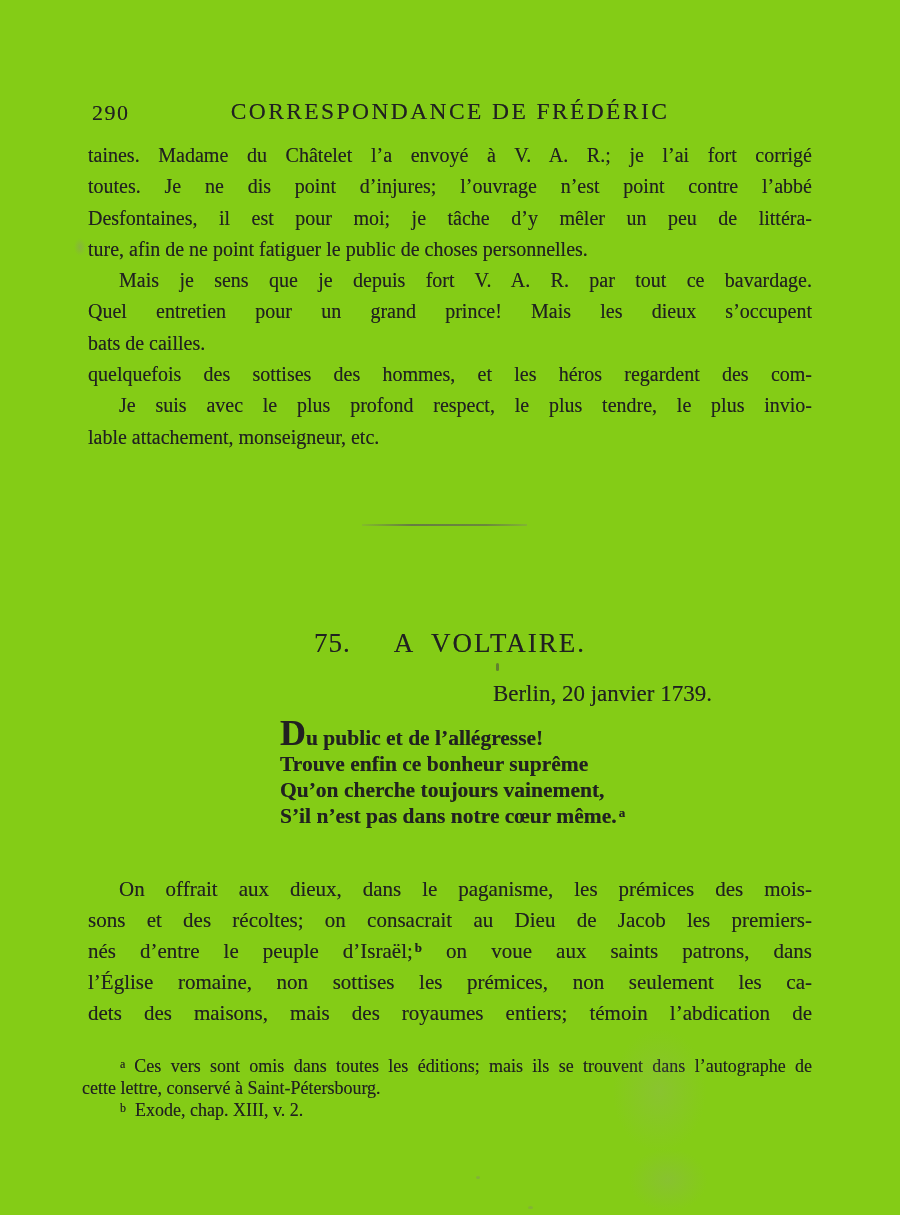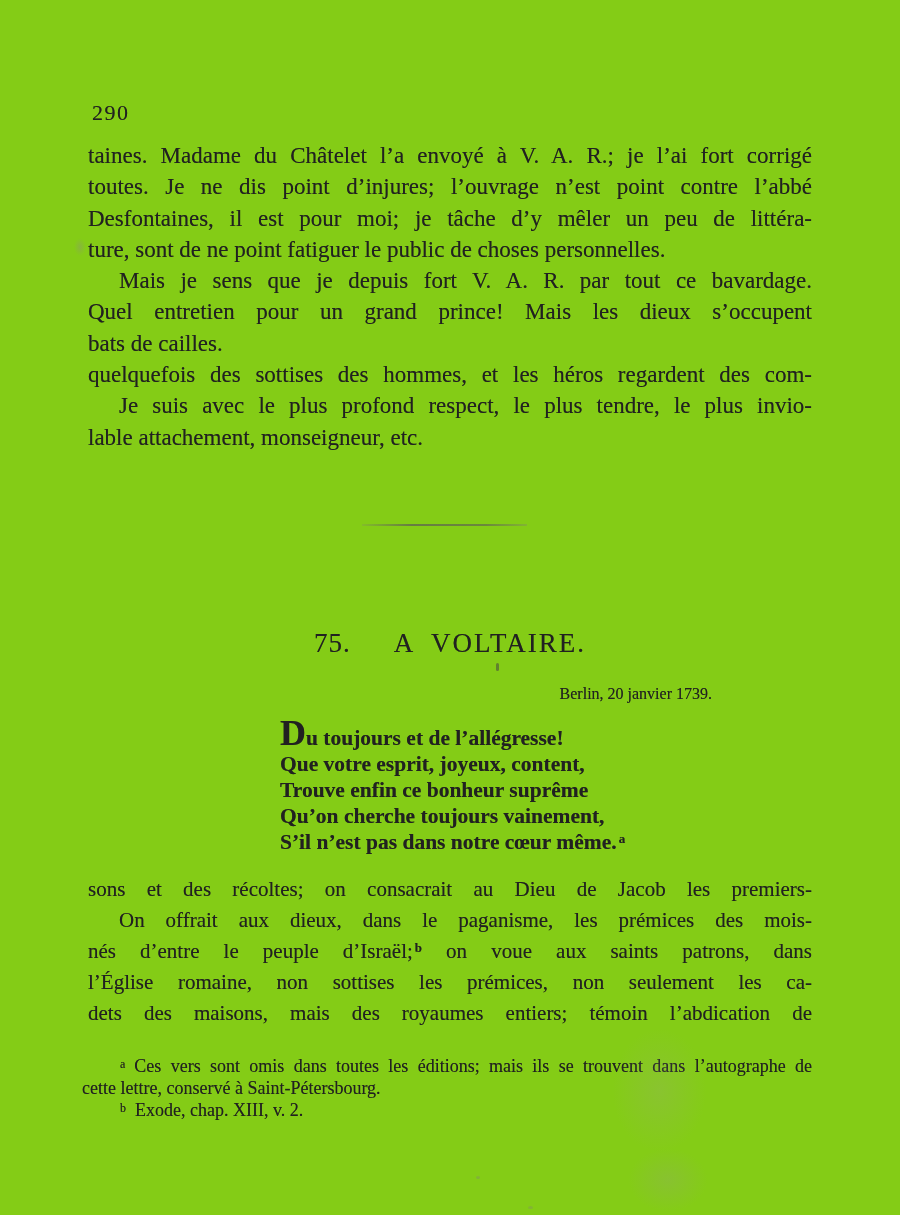--- a/index.html
+++ b/index.html
@@ -22,21 +22,21 @@
     letter-spacing: 2.4px; white-space: nowrap;
   }
   .page-num {
     position: absolute; left: 4px; top: 2px;
     font-size: 22px; letter-spacing: 1.5px;
   }
 
   
   .body-1 {
     position: absolute; left: 88px; top: 140px; width: 724px;
-    font-size: 23px; line-height: 31.3px;
+    font-size: 20px; line-height: 31.3px;
   }
   .body-2 {
     position: absolute; left: 88px; top: 874px; width: 724px;
     font-size: 21px; line-height: 31px;
   }
   .line { text-align: justify; text-align-last: justify; }
   .line.last { text-align: left; text-align-last: left; }
   .ind { text-indent: 31px; }
 
   
@@ -51,21 +51,21 @@
   .heading {
     position: absolute; left: 88px; top: 627px; width: 724px;
     text-align: center; font-size: 27px; line-height: 32px;
     letter-spacing: 2px; white-space: nowrap;
   }
   .heading .num { margin-right: 43px; letter-spacing: 1px; }
   .heading .title { word-spacing: 9px; }
 
   .dateline {
     position: absolute; left: 88px; top: 683px; width: 624px;
-    text-align: right; font-size: 16px; line-height: 22px; white-space: nowrap;
+    text-align: right; font-size: 23px; line-height: 22px; white-space: nowrap;
   }
 
   
   .poem {
     position: absolute; left: 280px; top: 720px;
     font-size: 21.5px; line-height: 26px; font-weight: bold; white-space: nowrap;
   }
   .drop-cap { font-size: 36px; line-height: 26px; }
 
   sup.ref {
@@ -96,56 +96,56 @@
   .speck-1 { left: 476px; top: 1176px; width: 4px; height: 3px; background: rgba(130,130,122,0.35); border-radius: 50%; }
   .speck-2 { left: 528px; top: 1206px; width: 5px; height: 3px; background: rgba(130,130,122,0.30); border-radius: 50%; }
 </style>
 </head>
 <body>
 
 <div class="page" style="background: #84cc16; color: rgb(33, 33, 33);">
 
   <div class="running-head">
     <span class="page-num">290</span>
+    <span>CORRESPONDANCE DE FRÉDÉRIC</span>
   </div>
 
   <div class="body-1">
     <div class="line">taines. Madame du Châtelet l’a envoyé à V. A. R.; je l’ai fort corrigé</div>
     <div class="line">toutes. Je ne dis point d’injures; l’ouvrage n’est point contre l’abbé</div>
     <div class="line">Desfontaines, il est pour moi; je tâche d’y mêler un peu de littéra-</div>
-    <div class="line last">ture, sont de ne point fatiguer le public de choses personnelles.</div>
+    <div class="line last">ture, afin de ne point fatiguer le public de choses personnelles.</div>
 
     <div class="line ind">Mais je sens que je depuis fort V. A. R. par tout ce bavardage.</div>
     <div class="line">Quel entretien pour un grand prince! Mais les dieux s’occupent</div>
     <div class="line last">bats de cailles.</div>
     <div class="line">quelquefois des sottises des hommes, et les héros regardent des com-</div>
 
     <div class="line ind">Je suis avec le plus profond respect, le plus tendre, le plus invio-</div>
     <div class="line last">lable attachement, monseigneur, etc.</div>
   </div>
 
   <div class="rule"></div>
 
   <div class="heading">
     <span class="num">75.</span><span class="title">A VOLTAIRE.</span>
   </div>
 
   <div class="dateline">Berlin, 20 janvier 1739.</div>
 
   <div class="poem">
-    <div class="poem-line"><span class="drop-cap">D</span><span>u toujours et de l’allégresse!</span></div>
-    <div class="poem-line">Que votre esprit, joyeux, content,</div>
+    <div class="poem-line"><span class="drop-cap">D</span><span>u public et de l’allégresse!</span></div>
     <div class="poem-line">Trouve enfin ce bonheur suprême</div>
     <div class="poem-line">Qu’on cherche toujours vainement,</div>
     <div class="poem-line"><span>S’il n’est pas dans notre cœur même.</span><sup class="ref">a</sup></div>
   </div>
 
   <div class="body-2">
+    <div class="line ind">On offrait aux dieux, dans le paganisme, les prémices des mois-</div>
     <div class="line">sons et des récoltes; on consacrait au Dieu de Jacob les premiers-</div>
-    <div class="line ind">On offrait aux dieux, dans le paganisme, les prémices des mois-</div>
     <div class="line"><span>nés d’entre le peuple d’Israël;</span><sup class="ref">b</sup><span> on voue aux saints patrons, dans</span></div>
     <div class="line">l’Église romaine, non sottises les prémices, non seulement les ca-</div>
     <div class="line">dets des maisons, mais des royaumes entiers; témoin l’abdication de</div>
   </div>
 
   <div class="footnotes">
     <div class="line fn-ind"><sup class="fn-marker">a</sup><span>Ces vers sont omis dans toutes les éditions; mais ils se trouvent dans l’autographe de</span></div>
     <div class="line last">cette lettre, conservé à Saint-Pétersbourg.</div>
     <div class="line last fn-ind"><sup class="fn-marker">b</sup><span>Exode, chap. XIII, v. 2.</span></div>
   </div>

